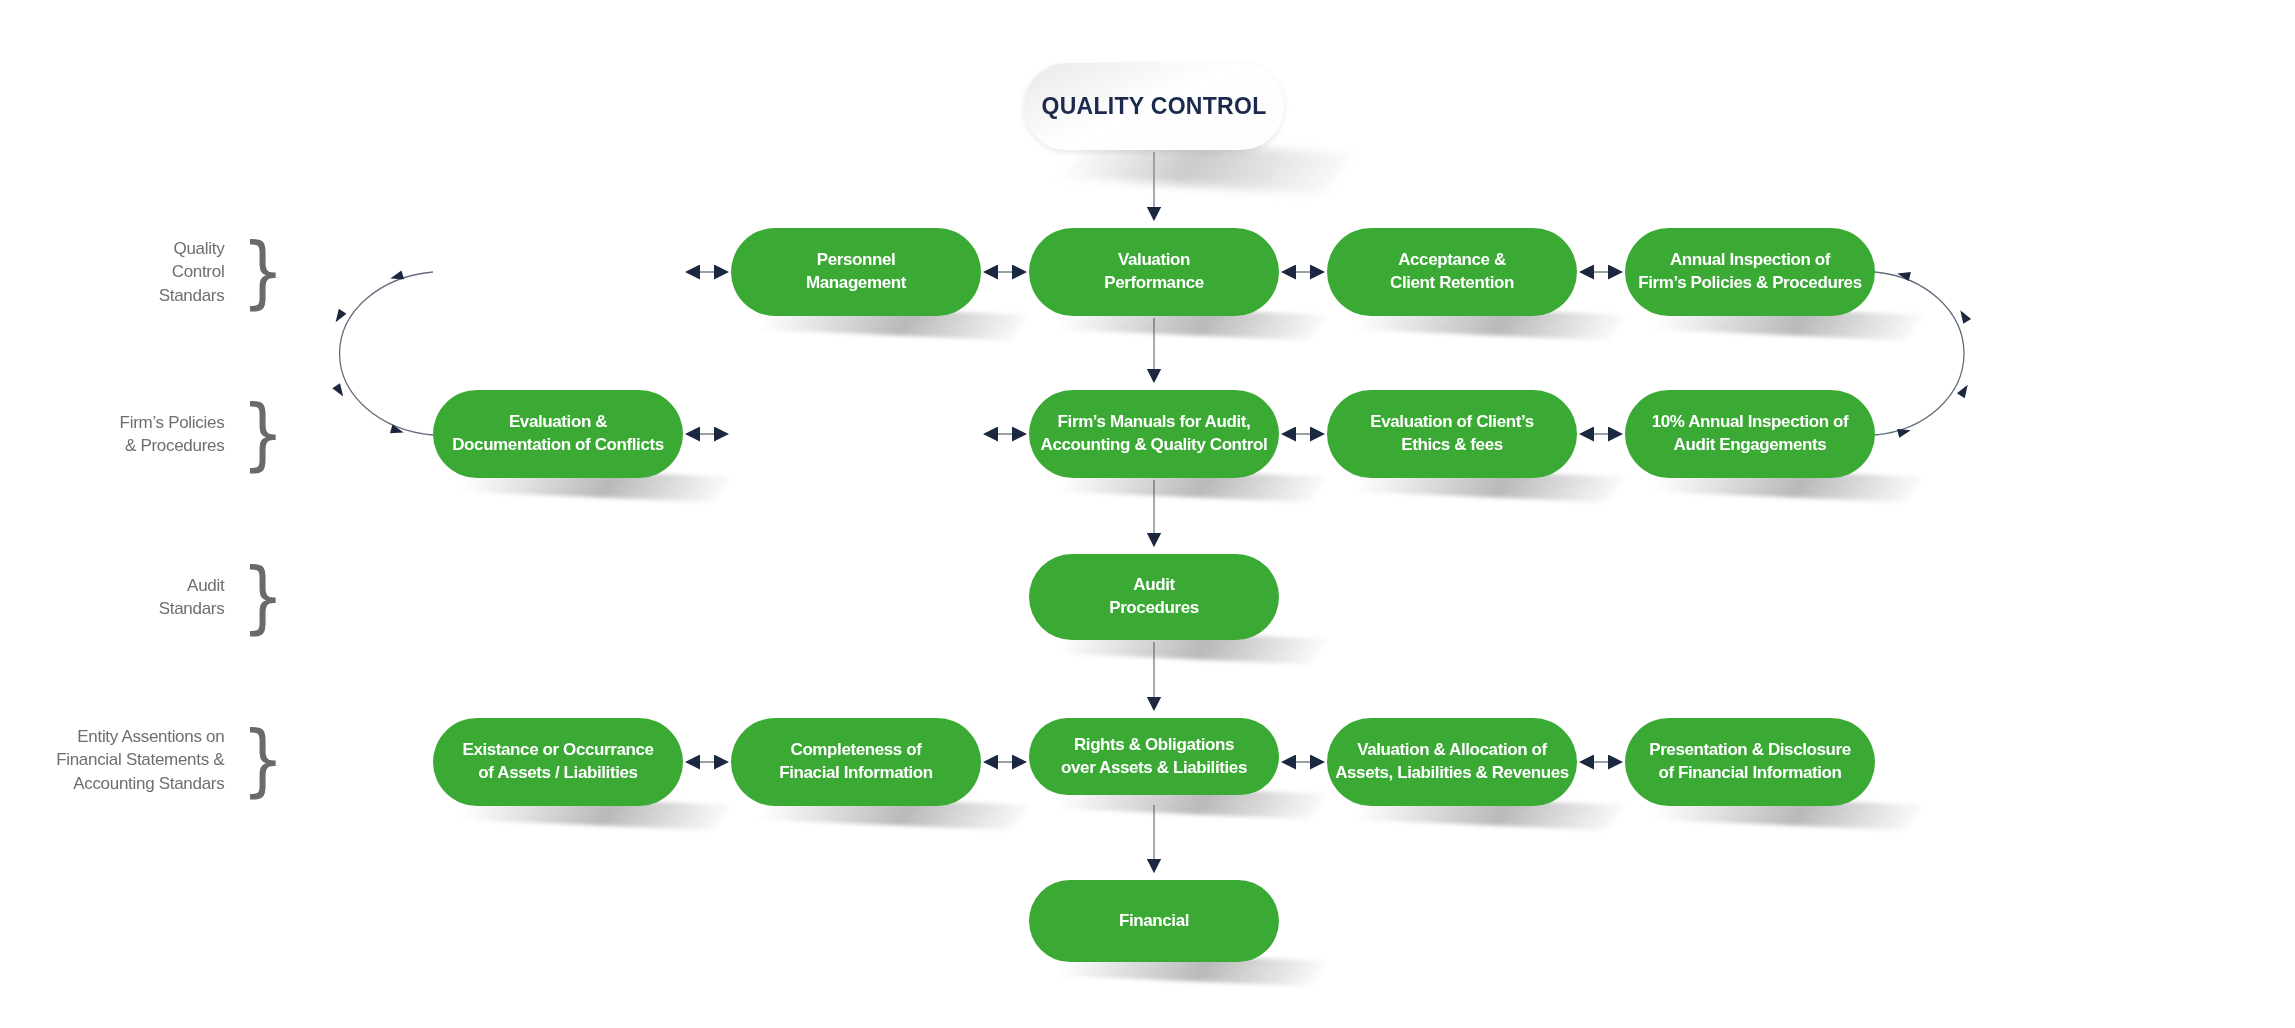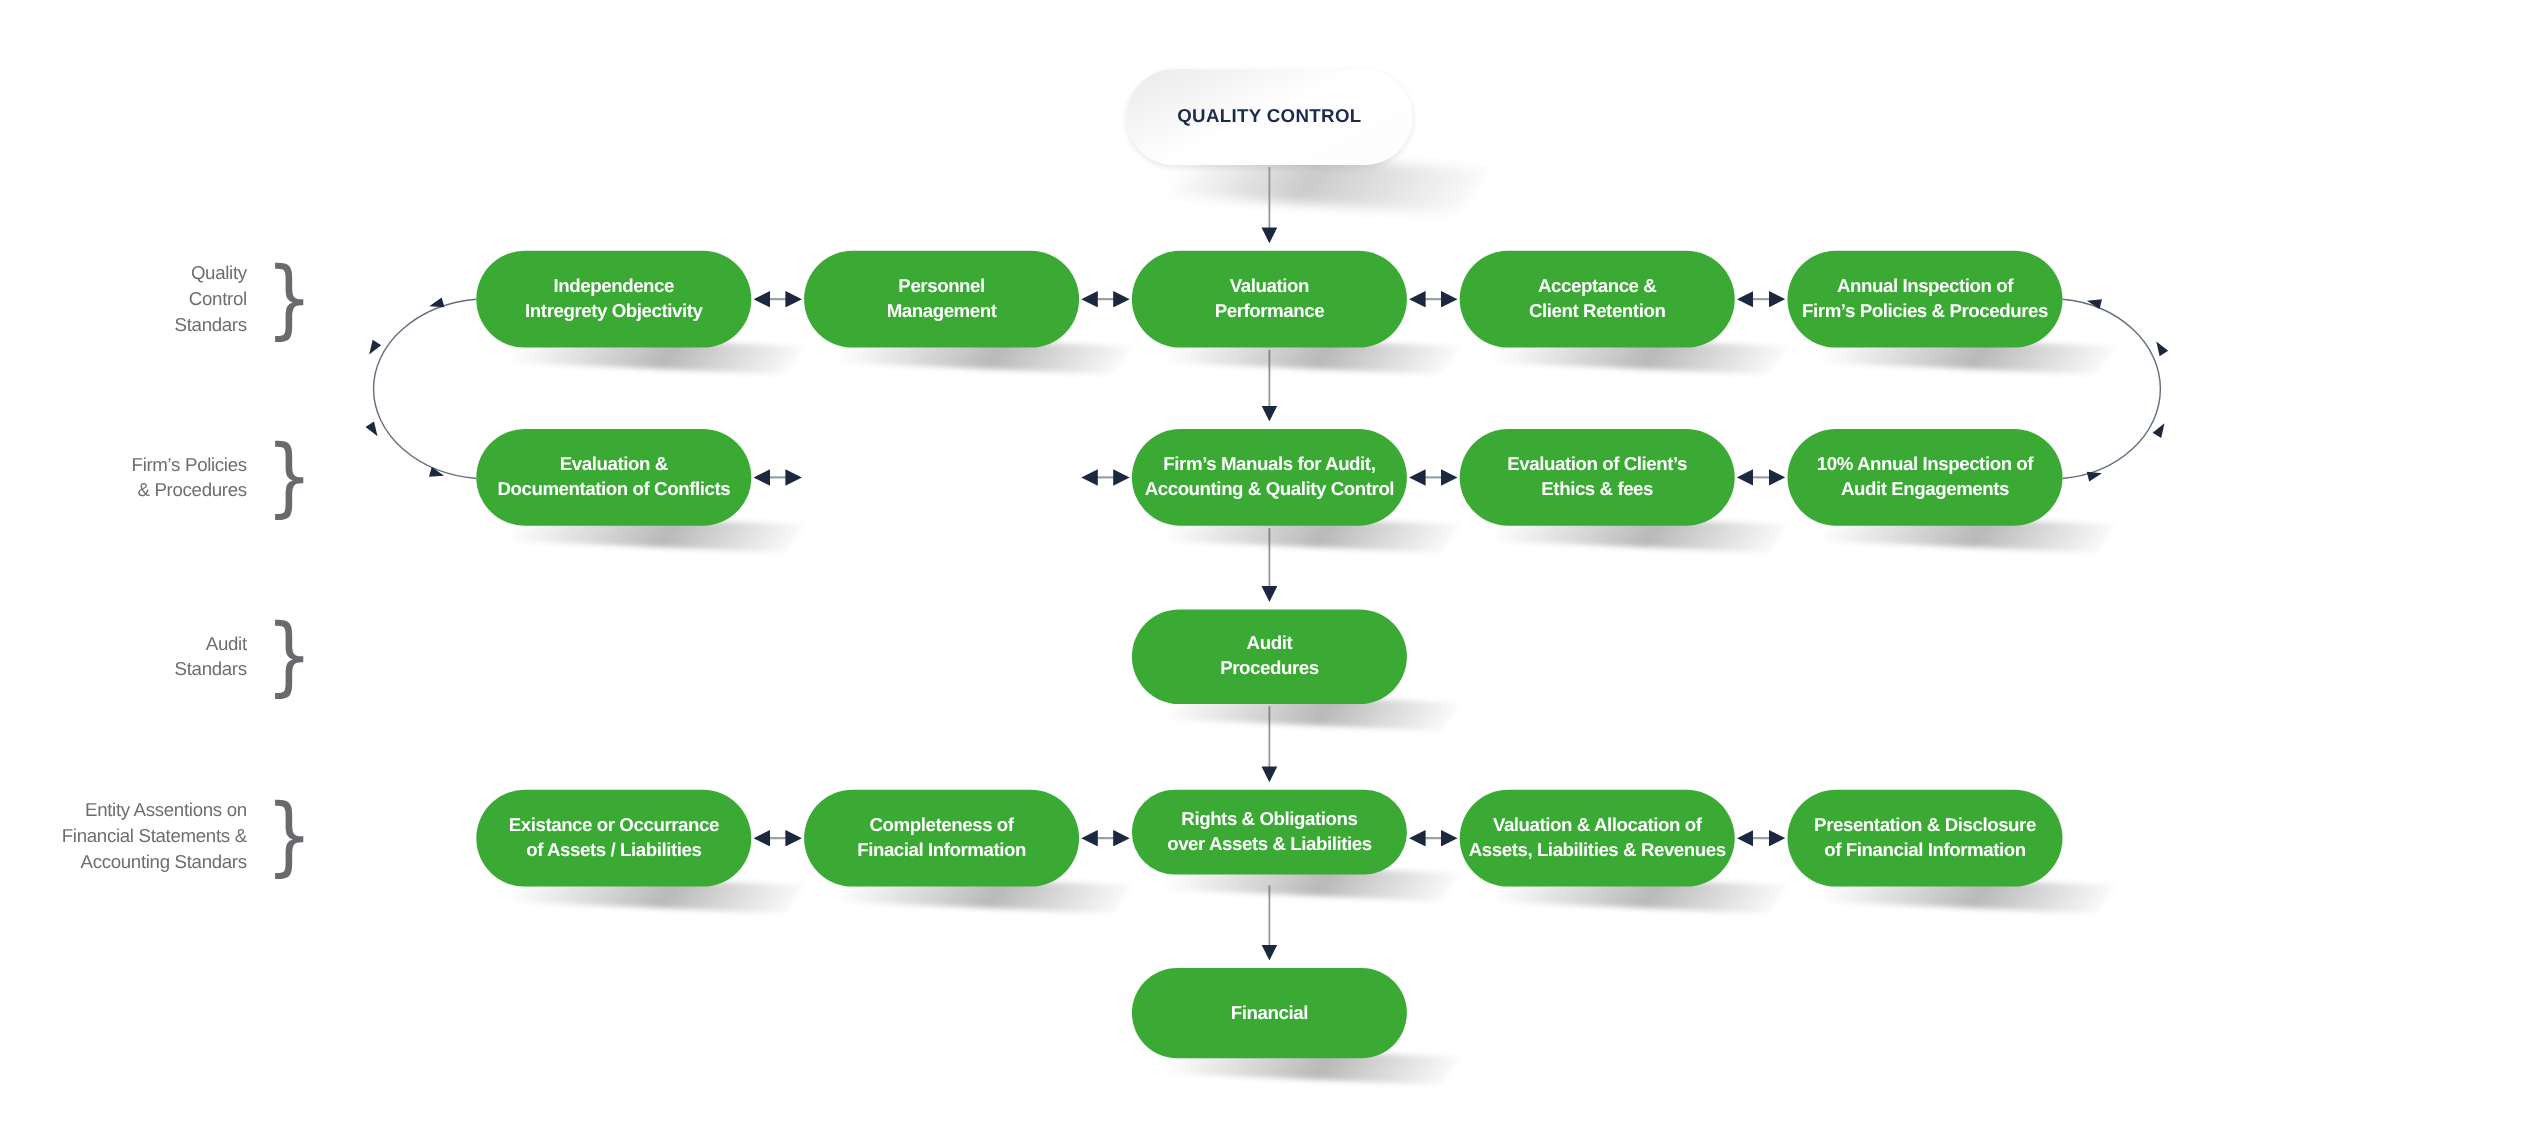--- a/index.html
+++ b/index.html
@@ -35,21 +35,21 @@
   }
   .title-node::before{
     background:linear-gradient(155deg,#e9e9e9 0%,#ffffff 48%,#fdfdfd 100%);
     box-shadow:0 2px 6px rgba(0,0,0,0.10);
   }
   .title-node::after{
     left:60px;right:-70px;top:calc(100% - 14px);height:42px;
     background:linear-gradient(to right,rgba(130,130,130,0) 0%,rgba(140,140,140,0.45) 45%,rgba(190,190,190,0.08) 100%);
     transform:rotate(4deg) skewX(-32deg);filter:blur(5px);
   }
-  .title-node .lbl{color:var(--navy);font-size:17px;letter-spacing:0.3px;}
+  .title-node .lbl{color:var(--navy);font-size:23px;letter-spacing:0.3px;}
 
   .side-label{
     position:absolute;display:flex;align-items:center;justify-content:flex-end;
     left:40px;width:248px;height:110px;
   }
   .side-text{
     color:var(--label-gray);font-size:17px;line-height:1.38;letter-spacing:-0.3px;
     text-align:right;white-space:pre-line;font-weight:normal;
   }
   .brace{
@@ -126,24 +126,20 @@
 Standars</span>
     <span class="brace">}</span>
   </div>
   <div class="side-label" style="top:705px">
     <span class="side-text">Entity Assentions on
 Financial Statements &amp;
 Accounting Standars</span>
     <span class="brace">}</span>
   </div>
 
-  <div class="node" style="left:433px;top:228px;width:250px;height:88px">
-    <span class="lbl">Independence
-Intregrety Objectivity</span>
-  </div>
   <div class="node" style="left:731px;top:228px;width:250px;height:88px">
     <span class="lbl">Personnel
 Management</span>
   </div>
   <div class="node" style="left:1029px;top:228px;width:250px;height:88px">
     <span class="lbl">Valuation
 Performance</span>
   </div>
   <div class="node" style="left:1327px;top:228px;width:250px;height:88px">
     <span class="lbl">Acceptance &amp;

